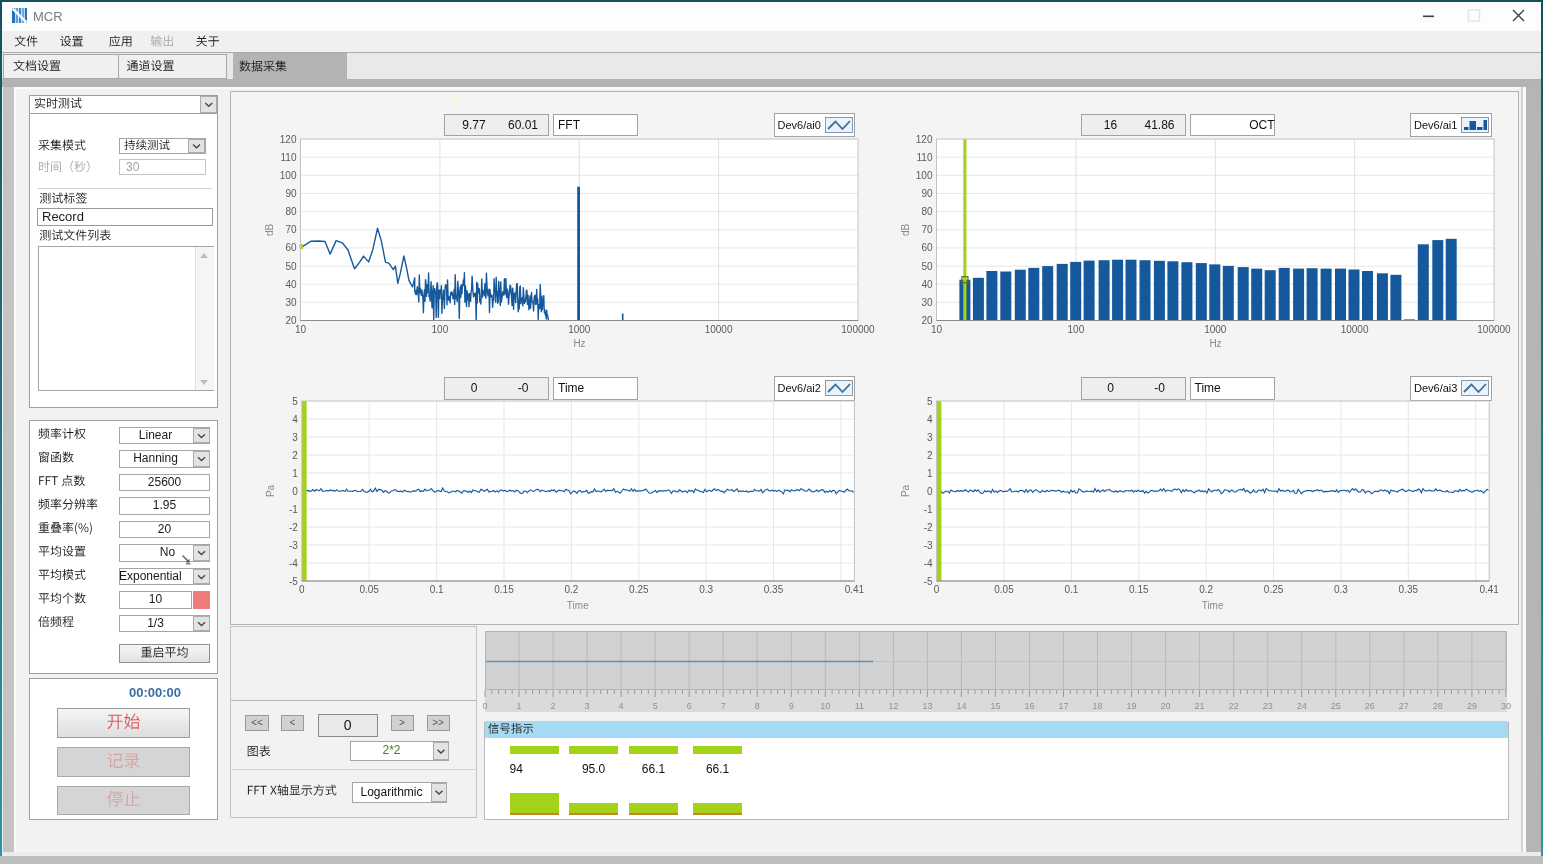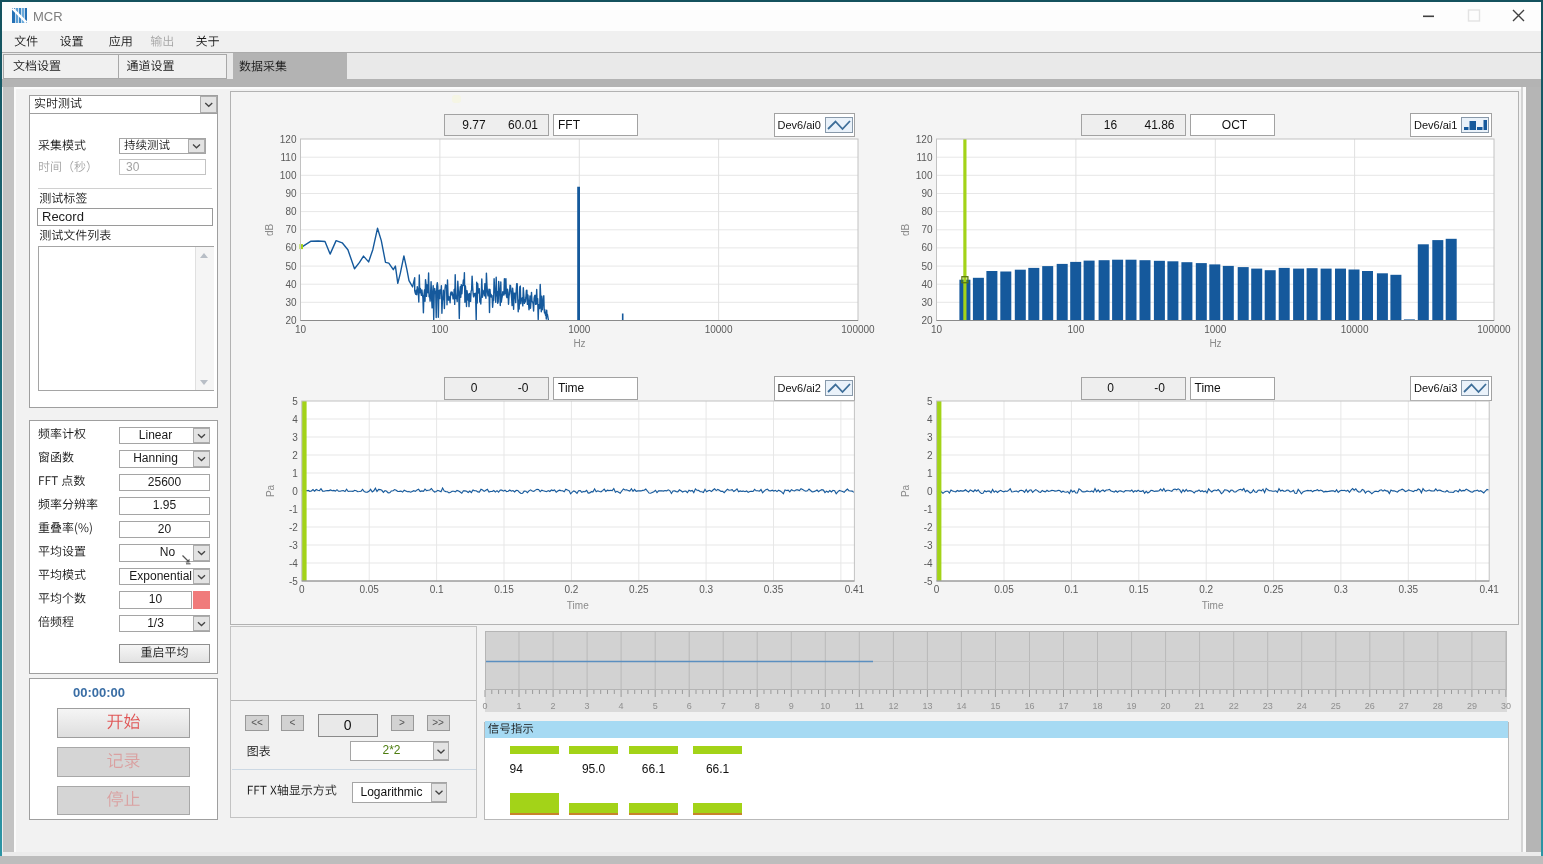--- a/index.html
+++ b/index.html
@@ -78,63 +78,63 @@
 <div style="position:absolute;left:119px;top:497px;width:91px;height:17.5px;font-size:12px;line-height:17.5px;color:#1a1a1a;text-align:center;">1.95</div>
 <div style="position:absolute;left:119px;top:520.5px;width:91px;height:17.5px;background:#fff;border:1px solid #a5a5a5;box-sizing:border-box;"></div>
 <div style="position:absolute;left:119px;top:520.5px;width:91px;height:17.5px;font-size:12px;line-height:17.5px;color:#1a1a1a;text-align:center;">20</div>
 <div style="position:absolute;left:119px;top:544px;width:91px;height:17.5px;background:#fff;border:1px solid #a5a5a5;box-sizing:border-box;"></div>
 <div style="position:absolute;left:119px;top:544px;width:97px;height:17.5px;font-size:12px;line-height:17.5px;color:#1a1a1a;text-align:center;">No</div>
 <div style="position:absolute;left:192.5px;top:545px;width:17px;height:15.5px;background:#e3e3e3;border:1px solid #acacac;box-sizing:border-box;"></div>
 <svg style="position:absolute;left:192.5px;top:545px" width="17" height="15.5">
     <path d="M5.0 6.25 L8.5 9.55 L12.0 6.25" fill="none" stroke="#444" stroke-width="1.3"></path>
   </svg>
 <div style="position:absolute;left:119px;top:567.5px;width:91px;height:17.5px;background:#fff;border:1px solid #a5a5a5;box-sizing:border-box;"></div>
-<div style="position:absolute;left:119px;top:567.5px;width:73px;height:20px;font-size:12px;line-height:17.5px;color:#1a1a1a;text-align:right;">Exponential</div>
+<div style="position:absolute;left:119px;top:567.5px;width:73px;height:20px;font-size:12px;line-height:17.5px;color:#1a1a1a;text-align:left;">Exponential</div>
 <div style="position:absolute;left:192.5px;top:568.5px;width:17px;height:15.5px;background:#e3e3e3;border:1px solid #acacac;box-sizing:border-box;"></div>
 <svg style="position:absolute;left:192.5px;top:568.5px" width="17" height="15.5">
     <path d="M5.0 6.25 L8.5 9.55 L12.0 6.25" fill="none" stroke="#444" stroke-width="1.3"></path>
   </svg>
 <div style="position:absolute;left:119px;top:591px;width:73px;height:17.5px;background:#fff;border:1px solid #a5a5a5;box-sizing:border-box;"></div>
 <div style="position:absolute;left:119px;top:591px;width:73px;height:17.5px;font-size:12px;line-height:17.5px;color:#1a1a1a;text-align:center;">10</div>
 <div style="position:absolute;left:119px;top:614.5px;width:91px;height:17.5px;background:#fff;border:1px solid #a5a5a5;box-sizing:border-box;"></div>
 <div style="position:absolute;left:119px;top:614.5px;width:73px;height:17.5px;font-size:12px;line-height:17.5px;color:#1a1a1a;text-align:center;">1/3</div>
 <div style="position:absolute;left:192.5px;top:615.5px;width:17px;height:15.5px;background:#e3e3e3;border:1px solid #acacac;box-sizing:border-box;"></div>
 <svg style="position:absolute;left:192.5px;top:615.5px" width="17" height="15.5">
     <path d="M5.0 6.25 L8.5 9.55 L12.0 6.25" fill="none" stroke="#444" stroke-width="1.3"></path>
   </svg>
 <div style="position:absolute;left:192.5px;top:591px;width:17.5px;height:17.5px;background:#f07b7b;"></div>
 <svg style="position:absolute;left:182px;top:555px" width="10" height="10">
     <path d="M0.5 0.5 L6.5 6.5" stroke="#555" stroke-width="1.2" fill="none"></path>
     <path d="M7.5 7.5 L3.5 7.5 L7.5 3.8 Z" fill="#555"></path>
     <path d="M4 8.8 L8.5 8.8" stroke="#555" stroke-width="1.1"></path>
   </svg>
 <div style="position:absolute;left:119px;top:643.5px;width:91px;height:19px;background:linear-gradient(#f6f6f6,#e2e2e2);border:1px solid #8f8f8f;box-sizing:border-box;"></div>
 <div style="position:absolute;left:29px;top:678px;width:189px;height:142px;background:#fff;border:1px solid #9f9f9f;box-sizing:border-box;"></div>
-<div style="position:absolute;left:29px;top:686px;width:152px;height:14px;font-size:13px;line-height:14px;color:#3a6ea5;text-align:left;font-weight:bold;padding-left:44px;">00:00:00</div>
+<div style="position:absolute;left:29px;top:686px;width:152px;height:14px;font-size:13px;line-height:14px;color:#3a6ea5;text-align:right;font-weight:bold;">00:00:00</div>
 <div style="position:absolute;left:57px;top:708px;width:133px;height:29.5px;background:linear-gradient(#f5f5f5,#dedede);border:1px solid #9e9e9e;box-sizing:border-box;"></div>
 <div style="position:absolute;left:57px;top:747px;width:133px;height:29.5px;background:#d5d5d5;border:1px solid #a8a8a8;box-sizing:border-box;"></div>
 <div style="position:absolute;left:57px;top:786px;width:133px;height:28.5px;background:#d5d5d5;border:1px solid #a8a8a8;box-sizing:border-box;"></div>
 <div style="position:absolute;left:230px;top:91px;width:1289px;height:534px;background:#f4f4f4;border:1px solid #b2b2b2;box-sizing:border-box;"></div>
 <div style="position:absolute;left:452px;top:95px;width:9px;height:8px;background:#f5f5e4;border-radius:3px;"></div>
 <div style="position:absolute;left:444px;top:113.5px;width:105px;height:22.5px;background:#eeeeee;border:1px solid #a2a2a2;box-sizing:border-box;"></div>
 <div style="position:absolute;left:448px;top:113.5px;width:52px;height:22.5px;font-size:12px;line-height:22.5px;color:#111;text-align:center;">9.77</div>
 <div style="position:absolute;left:497px;top:113.5px;width:52px;height:22.5px;font-size:12px;line-height:22.5px;color:#111;text-align:center;">60.01</div>
 <div style="position:absolute;left:553px;top:113.5px;width:85px;height:22.5px;background:#fff;border:1px solid #a2a2a2;box-sizing:border-box;"></div>
 <div style="position:absolute;left:558px;top:113.5px;width:80px;height:22.5px;font-size:12px;line-height:22.5px;color:#111;text-align:left;">FFT</div>
 <div style="position:absolute;left:773.5px;top:112.5px;width:81.5px;height:24.5px;background:#fff;border:1px solid #a2a2a2;box-sizing:border-box;"></div>
 <div style="position:absolute;left:777.5px;top:112.5px;width:50px;height:24.5px;font-size:11px;line-height:24.5px;color:#111;text-align:left;">Dev6/ai0</div>
 <svg style="position:absolute;left:824.5px;top:116.5px" width="28" height="16">
     <rect x="0.5" y="0.5" width="27" height="15" fill="#eaf2fa" stroke="#8899aa"></rect>
     <path d="M3 12 L10.5 4.5 L17.5 12 L25 4" fill="none" stroke="#3d6e99" stroke-width="1.8"></path>
   </svg>
 <div style="position:absolute;left:1080.5px;top:113.5px;width:105px;height:22.5px;background:#eeeeee;border:1px solid #a2a2a2;box-sizing:border-box;"></div>
 <div style="position:absolute;left:1084.5px;top:113.5px;width:52px;height:22.5px;font-size:12px;line-height:22.5px;color:#111;text-align:center;">16</div>
 <div style="position:absolute;left:1133.5px;top:113.5px;width:52px;height:22.5px;font-size:12px;line-height:22.5px;color:#111;text-align:center;">41.86</div>
 <div style="position:absolute;left:1189.5px;top:113.5px;width:85px;height:22.5px;background:#fff;border:1px solid #a2a2a2;box-sizing:border-box;"></div>
-<div style="position:absolute;left:1194.5px;top:113.5px;width:80px;height:22.5px;font-size:12px;line-height:22.5px;color:#111;text-align:center;">OCT</div>
+<div style="position:absolute;left:1194.5px;top:113.5px;width:80px;height:22.5px;font-size:12px;line-height:22.5px;color:#111;text-align:right;">OCT</div>
 <div style="position:absolute;left:1410.0px;top:112.5px;width:81.5px;height:24.5px;background:#fff;border:1px solid #a2a2a2;box-sizing:border-box;"></div>
 <div style="position:absolute;left:1414.0px;top:112.5px;width:50px;height:24.5px;font-size:11px;line-height:24.5px;color:#111;text-align:left;">Dev6/ai1</div>
 <svg style="position:absolute;left:1461.0px;top:116.5px" width="28" height="16">
     <rect x="0.5" y="0.5" width="27" height="15" fill="#eaf2fa" stroke="#8899aa"></rect>
     <rect x="3" y="10" width="4.5" height="3" fill="#15599c"></rect>
     <rect x="8.5" y="4" width="6.5" height="9" fill="#15599c"></rect>
     <rect x="16" y="10" width="5.5" height="3" fill="#15599c"></rect>
     <rect x="22.5" y="3" width="3.5" height="10" fill="#15599c"></rect>
   </svg>
 <div style="position:absolute;left:444px;top:377px;width:105px;height:22.5px;background:#eeeeee;border:1px solid #a2a2a2;box-sizing:border-box;"></div>

